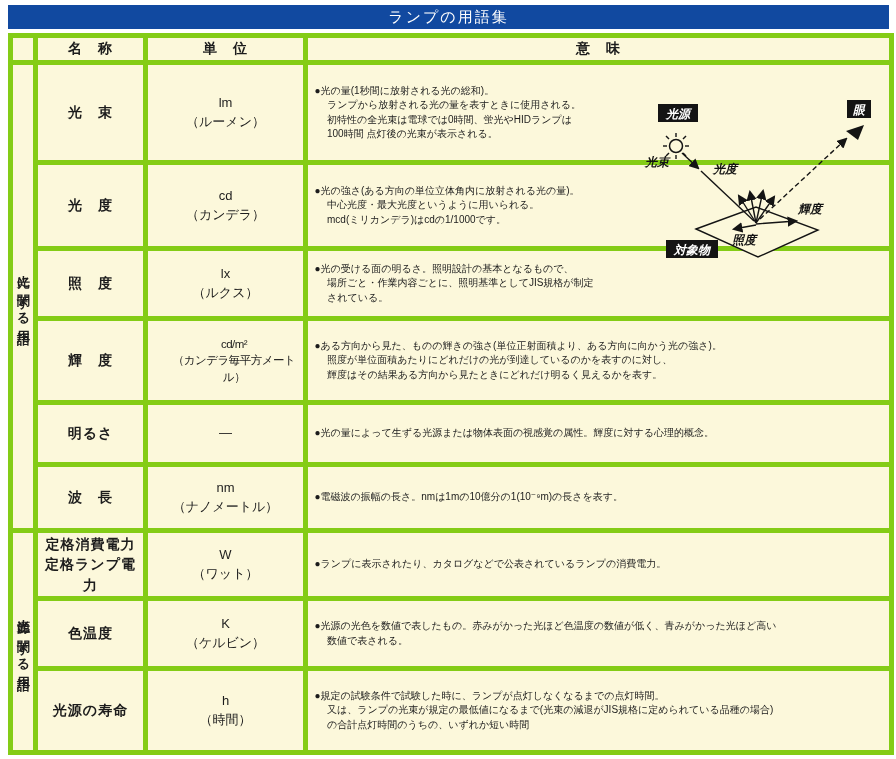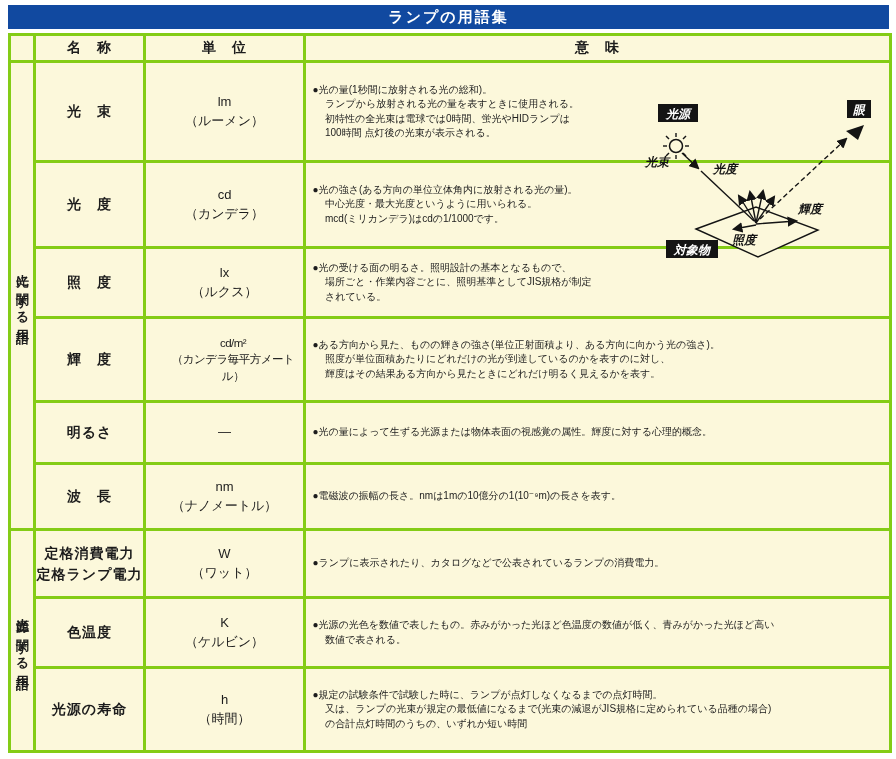--- a/index.html
+++ b/index.html
@@ -5,29 +5,29 @@
   * { margin:0; padding:0; box-sizing:border-box; }
   html,body { width:896px; height:759px; background:#ffffff; }
   body {
     position:relative;
     font-family:"Liberation Sans","DejaVu Sans",sans-serif;
     color:#1c1c1c;
   }
   .titlebar {
     position:absolute; left:8px; top:5px; width:881px; height:24px;
     background:#1149a0; color:#ffffff;
-    font-size:15px; font-weight:bold; letter-spacing:2px;
+    font-size:15px; font-weight:normal; letter-spacing:2px;
     text-align:center; line-height:24px;
   }
   .table-wrap { position:absolute; left:8px; top:33px; width:881px; }
   table.glossary {
     width:881px; table-layout:fixed; border-collapse:collapse;
     background:#fcf8db; border:2px solid #4c4c46;
   }
-  .glossary th, .glossary td { border:3px solid #84cc16; }
+  .glossary th, .glossary td { border:5px solid #84cc16; }
   th.head {
     height:26px; font-size:14px; font-weight:bold; text-align:center;
     vertical-align:middle; letter-spacing:1px;
   }
   td.corner { }
   td.side { text-align:center; vertical-align:middle; }
   .vtext {
     display:inline-block; writing-mode:vertical-rl;
     font-size:13px; font-weight:bold; letter-spacing:2px;
   }

